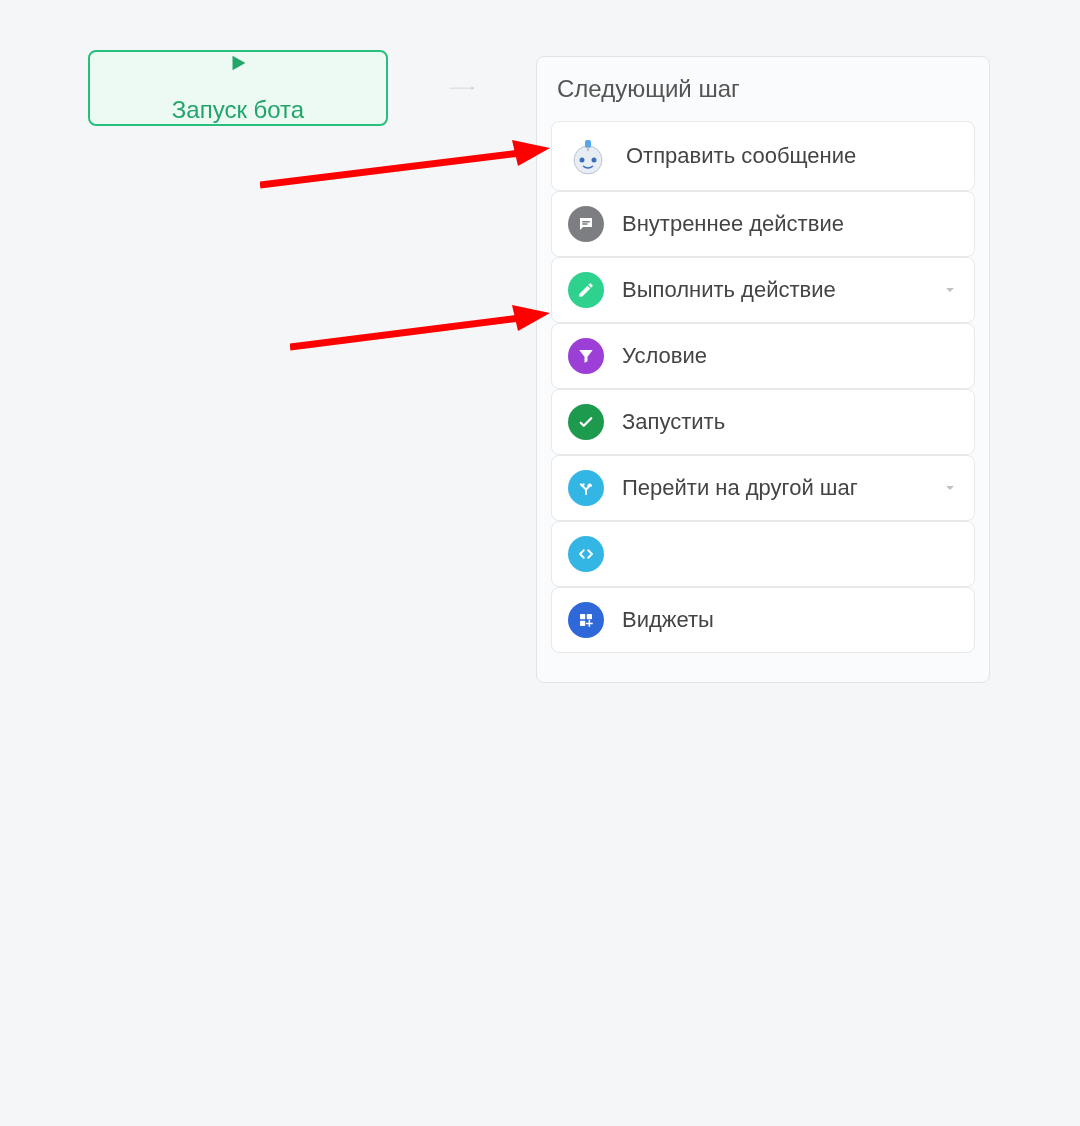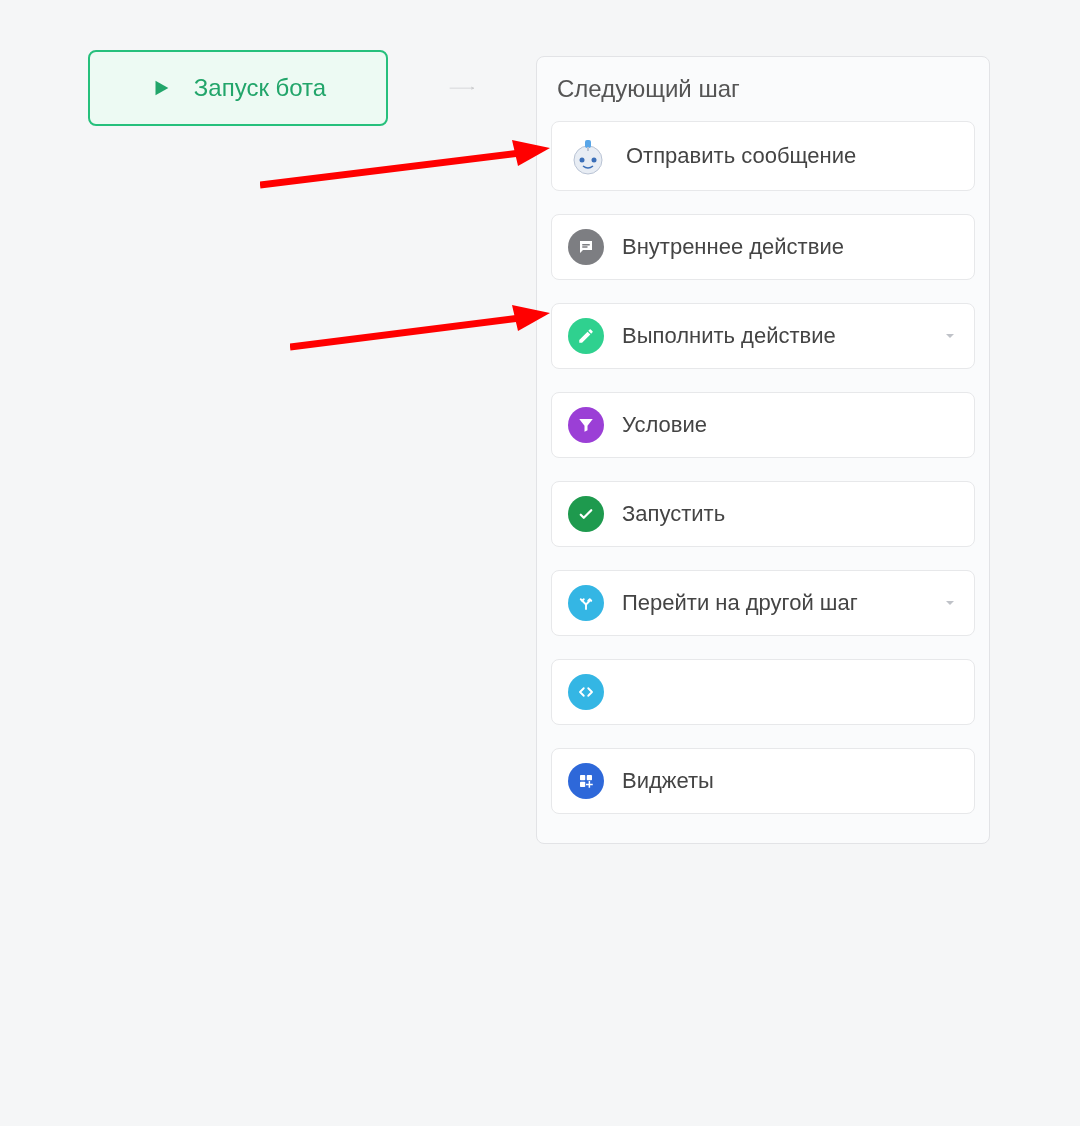--- a/index.html
+++ b/index.html
@@ -18,20 +18,21 @@
     left: 88px; top: 50px;
     width: 300px; height: 76px;
     border: 2px solid #26c07c;
     border-radius: 8px;
     background: #edfaf3;
     display: flex; align-items: center; justify-content: center;
     gap: 22px;
     color: #22a56a;
     font-size: 24px;
     font-weight: 500;
+    flex-direction: column;
   }
   .start-node .play-icon { width: 22px; height: 22px; display:inline-flex; }
 
   
   .connector {
     position: absolute;
     left: 388px; top: 88px;
     width: 148px; height: 2px;
     pointer-events: none;
   }
@@ -49,21 +50,21 @@
   .panel-title {
     font-size: 24px;
     color: #555;
     margin: 8px 6px 18px 6px;
   }
   .option {
     background: #fff;
     border: 1px solid #e7e8ea;
     border-radius: 8px;
     padding: 14px 16px;
-    margin-bottom: 23px;
+    margin-bottom: 0;
     display: flex; align-items: center;
     gap: 18px;
     position: relative;
     cursor: pointer;
   }
   .option:last-child { margin-bottom: 15px; }
   .option-label {
     font-size: 22px;
     color: #444;
   }

